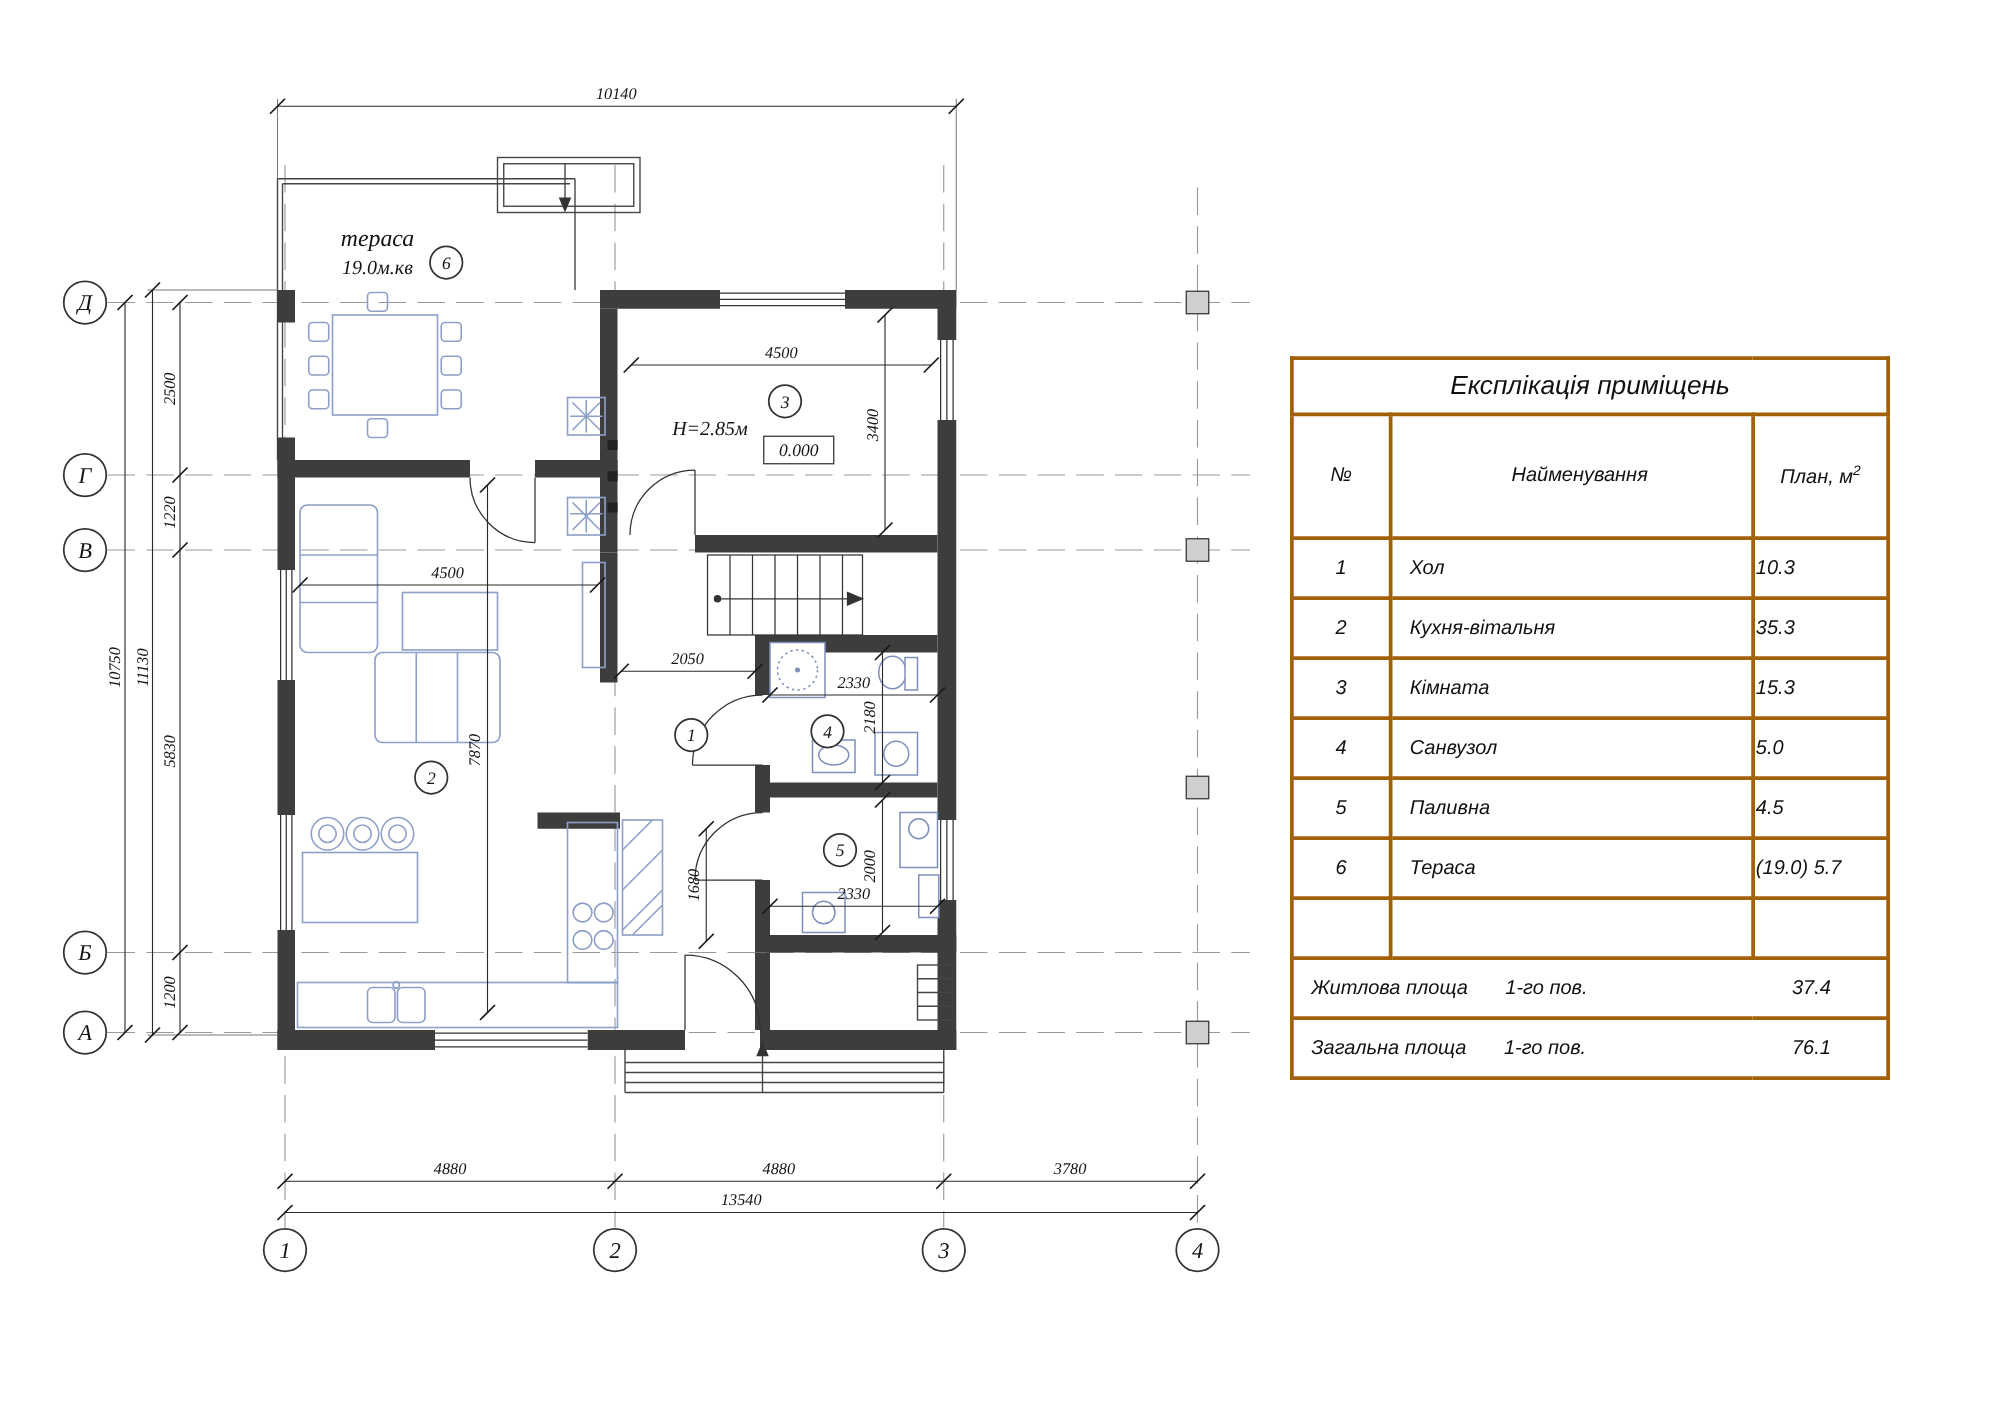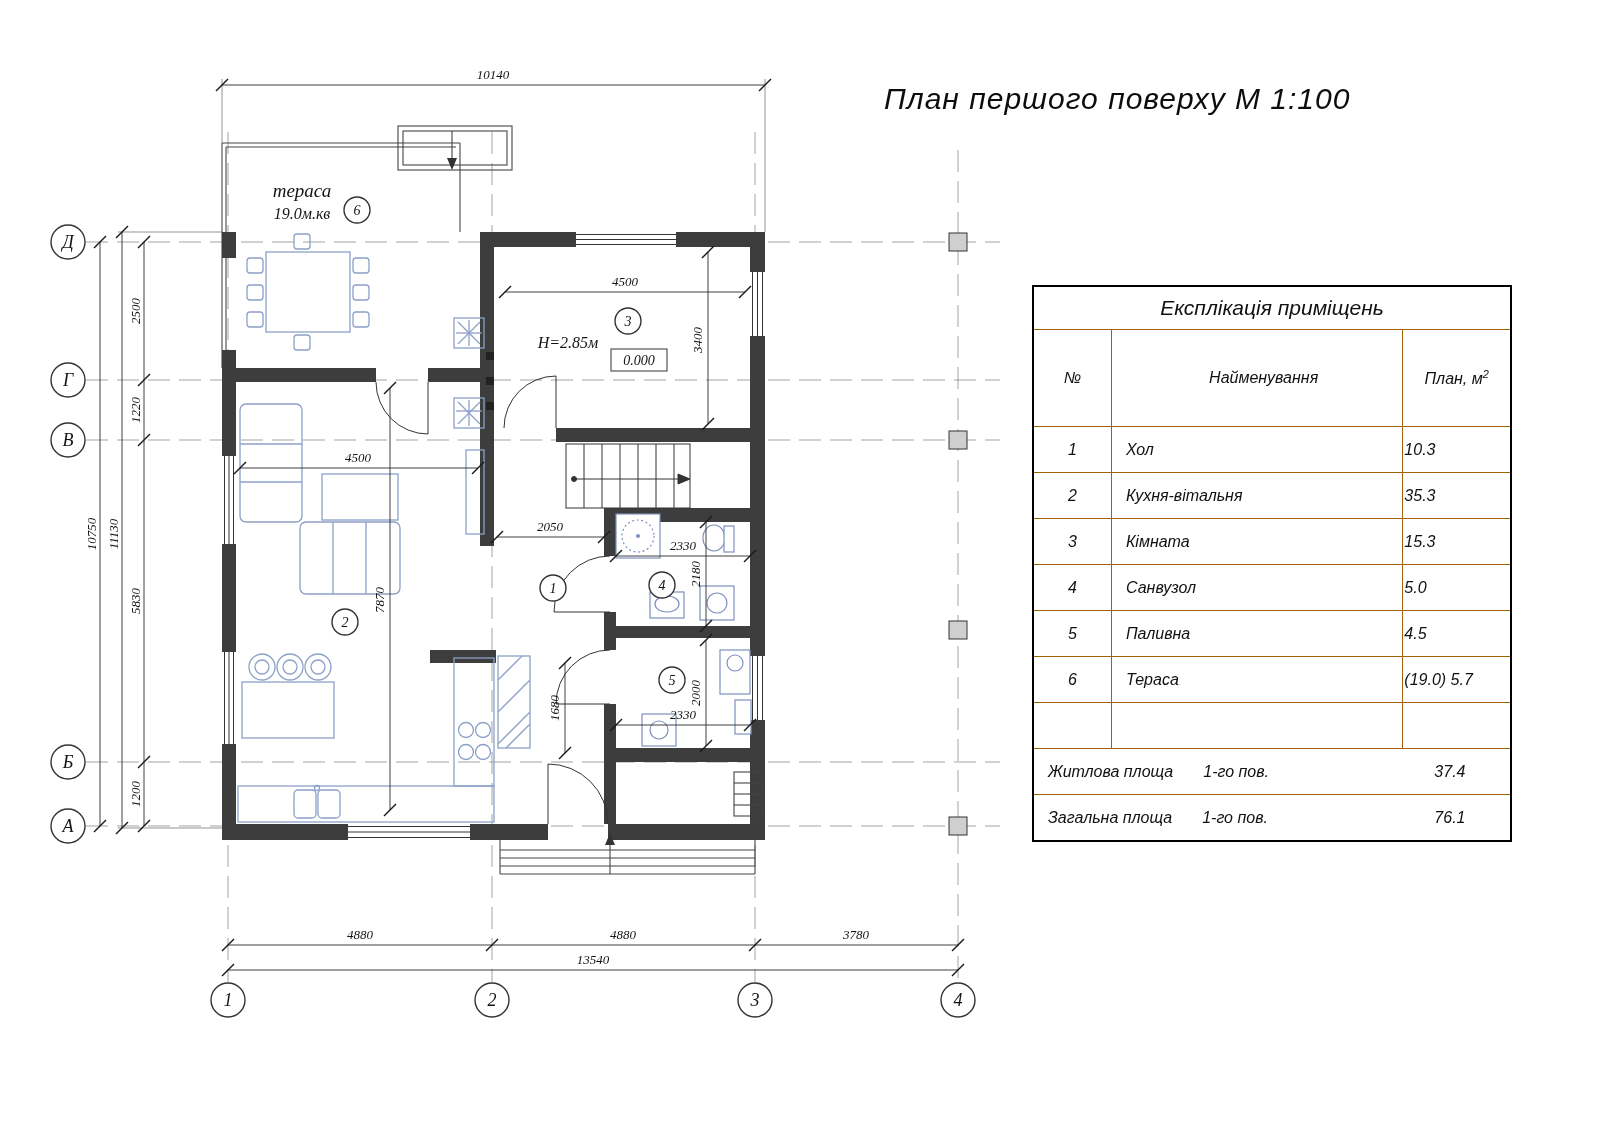--- a/index.html
+++ b/index.html
@@ -21,39 +21,38 @@
   .extline{stroke:#666;stroke-width:0.7;fill:none;}
   .door{stroke:#333;stroke-width:1;fill:none;}
   .furn{stroke:#8da0c8;stroke-width:1.3;fill:none;}
   .appl{stroke:#7d90bc;stroke-width:1.2;fill:#fff;}
   .blk{fill:#222;}
   .stair{stroke:#333;stroke-width:1;fill:none;}
   .circ{stroke:#333;stroke-width:1.4;fill:#fff;}
   
   .exp-table{position:absolute;left:1032px;top:285px;width:480px;border-collapse:collapse;
         font-style:italic;font-size:16px;font-family:"Liberation Sans",sans-serif;}
-  .exp-table td{border:1px solid #a16207;vertical-align:middle;}
+  .exp-table td{border:3px solid #a16207;vertical-align:middle;}
   .exp-table{border:2px solid #000;}
   .t-title{height:40px;text-align:center;font-size:21px;}
   .t-head td{height:94px;text-align:center;}
   .t-row td{height:43px;}
   .c-num{width:80px;text-align:center;}
   .c-name{width:290px;text-align:left;padding-left:14px;margin-left:44px;}
   .c-area{width:110px;}
   .f-name{border-right:none !important;text-align:left;padding-left:14px;}
   .f-name .sfx{margin-left:30px;}
   .f-area{border-left:none !important;text-align:center;padding-right:14px;margin-top:16px;}
   sup{font-size:11px;}
 </style>
 </head>
 <body>
 
 <div class="page">
 
-  <div class="drawing-title">План першого поверху М 1:100</div>
 
   <svg width="1020" height="1131" viewBox="0 0 1020 1131">
     <defs>
       <g id="tick" stroke="#1a1a1a" stroke-width="1.4">
           <line x1="-6" y1="6" x2="6" y2="-6"></line>
         </g>
     </defs>
 
     <g class="grid">
       <line x1="86" y1="242" x2="1000" y2="242"></line>

